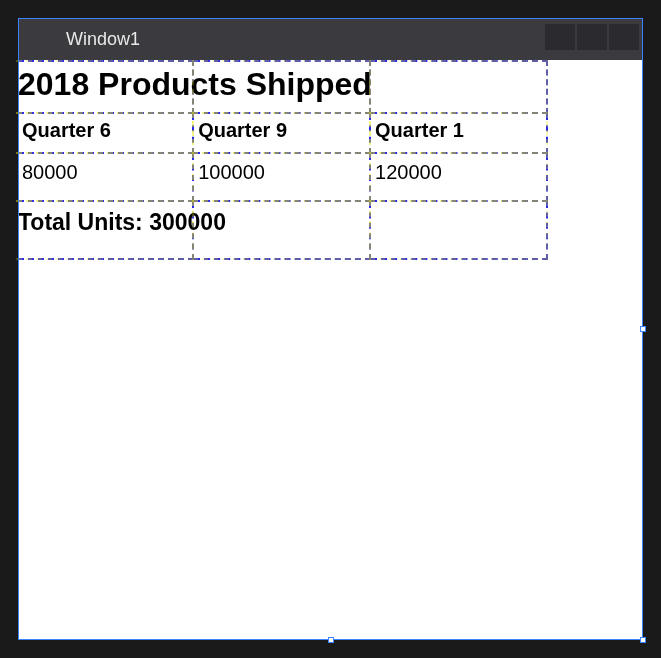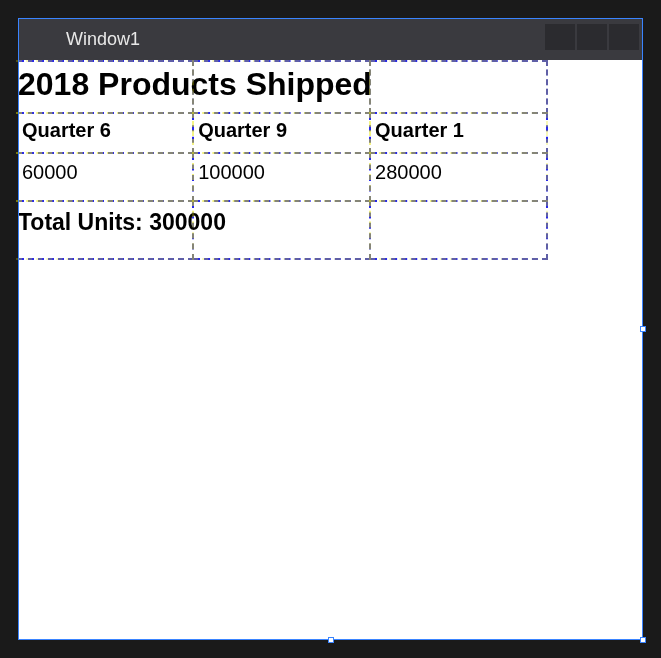--- a/index.html
+++ b/index.html
@@ -189,27 +189,27 @@
               </td>
           <td>
                 <div class="col-header">Quarter 9</div>
               </td>
           <td>
                 <div class="col-header">Quarter 1</div>
               </td>
         </tr>
         <tr class="row-data">
           <td class="no-left">
-                <div class="data-val">60000</div>
+                <div class="data-val">80000</div>
               </td>
           <td>
                 <div class="data-val">100000</div>
               </td>
           <td>
-                <div class="data-val">280000</div>
+                <div class="data-val">120000</div>
               </td>
         </tr>
         <tr class="row-footer">
           <td class="no-left" style="position:relative;">
             <div class="footer-text span-out">Total Units: 300000</div>
           </td>
           <td></td>
           <td></td>
         </tr>
       </tbody>

